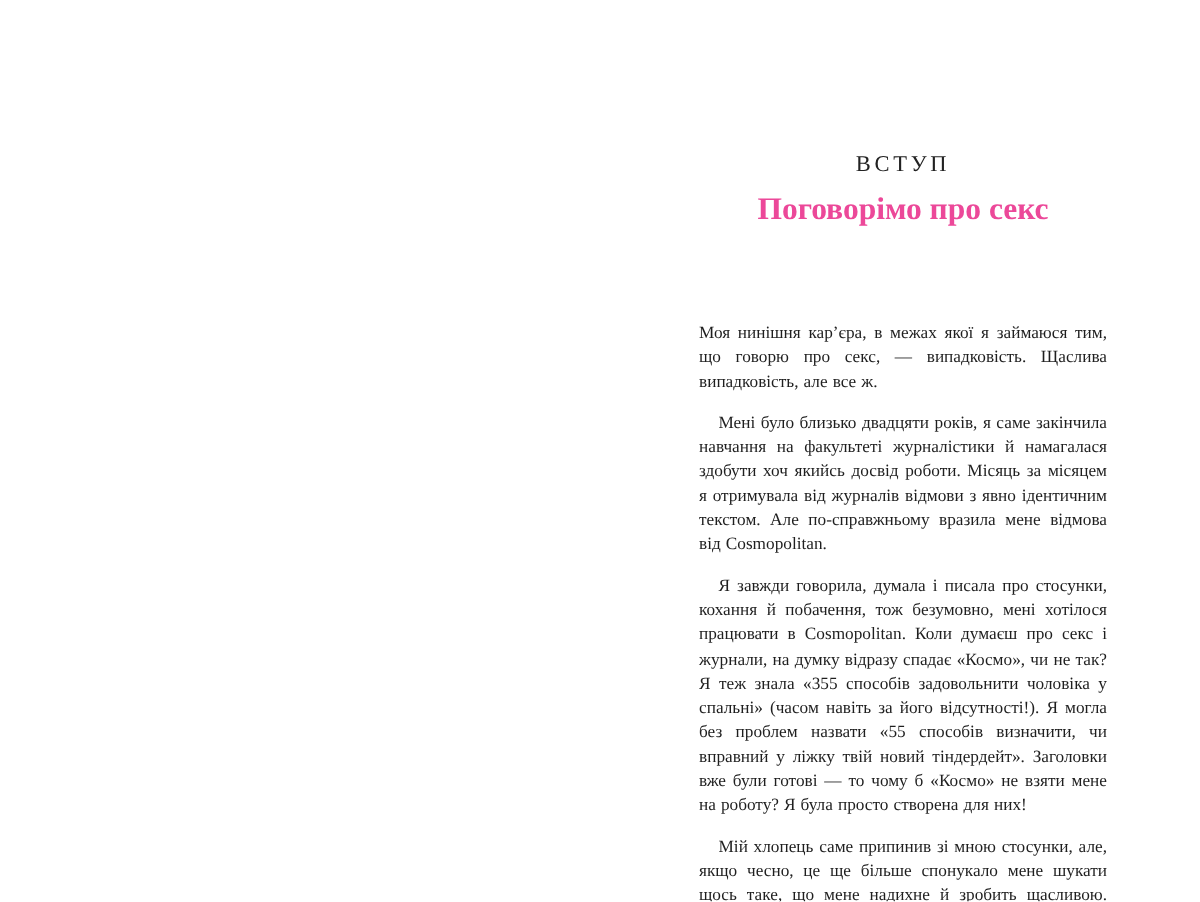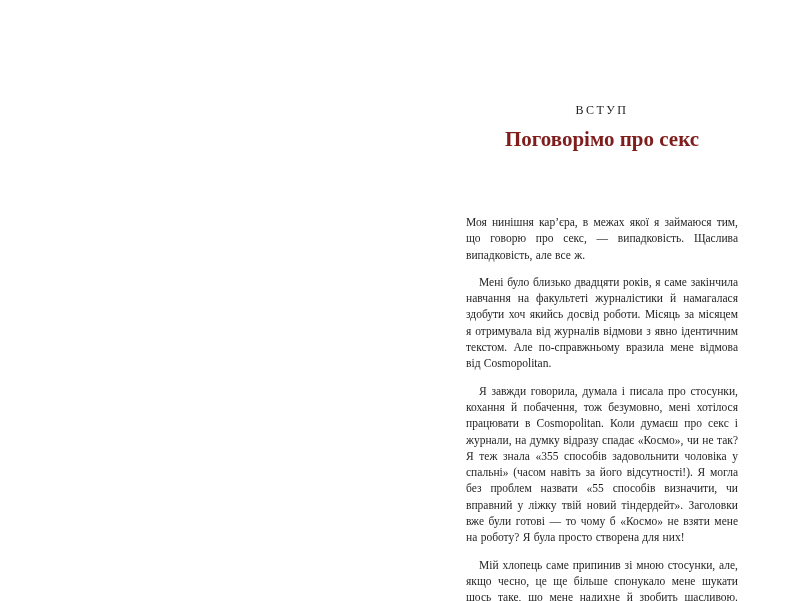--- a/index.html
+++ b/index.html
@@ -34,32 +34,32 @@
   .text-column {
     position: absolute;
     left: 55px;   
     top: 0;
     width: 294px;
     color: #1f1f1f;
   }
   .chapter-label {
     margin-top: 103px;
     text-align: center;
-    font-size: 12px;
+    font-size: 15px;
     line-height: 14px;
     letter-spacing: 2.5px;
     color: #222222;
   }
   .chapter-title {
     margin-top: 10px;
     text-align: center;
     font-size: 21px;
     line-height: 25px;
     font-weight: 700;
-    color: #7f1d1d;
+    color: #ec4899;
   }
   .body-text {
     margin-top: 62px;
     font-size: 11.5px;
     line-height: 16.3px;
     text-align: justify;
     color: #1f1f1f;
   }
   .para {
     margin: 11px;

